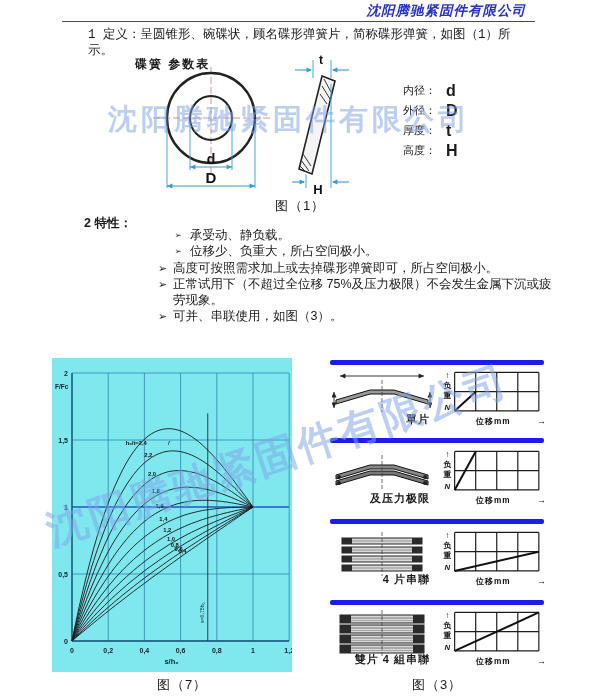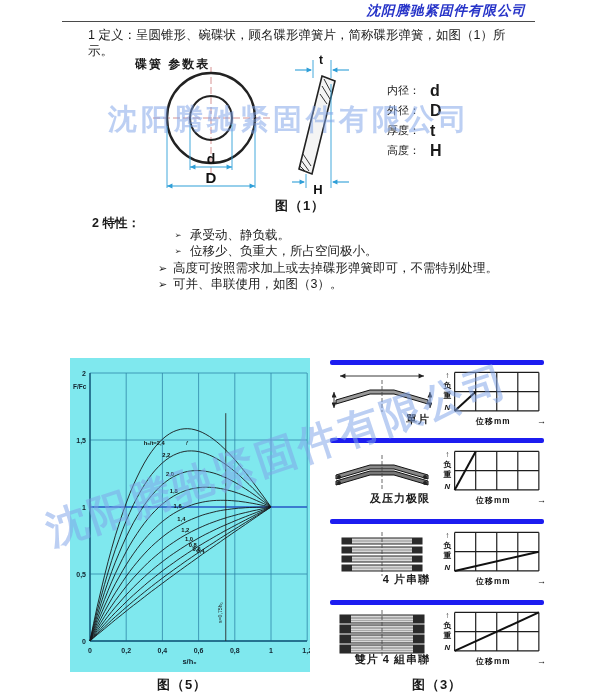--- a/index.html
+++ b/index.html
@@ -3,42 +3,42 @@
 <meta charset="utf-8">
 <style>
   html,body{margin:0;padding:0;background:#e8e8e8;}
   .page{position:relative;width:600px;height:700px;background:#ffffff;overflow:hidden;
         font-family:"Liberation Sans","DejaVu Sans",sans-serif;color:#1a1a1a;padding-left:40px;}
   
   .company{position:absolute;top:2px;left:300px;width:226px;text-align:right;
            font-size:13.5px;font-weight:bold;font-style:italic;letter-spacing:1px;color:#2633c8;}
   .head-rule{position:absolute;top:21px;left:62px;width:473px;height:0;border-top:1.6px solid #4a4a4a;}
   
-  .intro{position:absolute;top:27px;left:88px;width:440px;font-size:12.5px;line-height:16px;}
+  .intro{position:absolute;top:27px;left:88px;width:440px;font-size:12.5px;line-height:16px;font-family:Liberation Mono, monospace;}
   
   .fig1{position:absolute;top:54px;left:95px;width:395px;height:142px;}
   .fig1-title{position:absolute;top:2px;left:40px;font-size:12px;font-weight:bold;letter-spacing:2px;}
   .ring-svg{position:absolute;left:28px;top:10px;}
   .side-svg{position:absolute;left:196px;top:0px;}
-  .params{position:absolute;left:292px;top:26px;}
+  .params{position:absolute;left:308px;top:26px;}
   .param-row{height:20px;line-height:20px;font-size:11px;white-space:nowrap;}
   .param-row .sym{display:inline-block;margin-left:10px;font-size:16px;font-weight:bold;vertical-align:-2px;}
-  .caption{position:absolute;font-size:13px;text-align:center;letter-spacing:1px;font-weight:bold;}
+  .caption{position:absolute;font-size:13px;text-align:center;letter-spacing:1px;}
   .cap1{top:197px;left:255px;width:90px;}
   .cap2{top:676px;left:62px;width:240px;}
   .cap3{top:676px;left:330px;width:214px;}
   
-  .feat-head{position:absolute;top:215px;left:92px;font-size:12.5px;font-weight:bold;}
+  .feat-head{position:absolute;top:215px;left:84px;font-size:12.5px;font-weight:bold;}
   .bullets{position:absolute;top:229px;left:158px;width:398px;font-size:12.5px;line-height:15.9px;}
   .bullet{padding-left:15px;text-indent:-15px;}
   .bullet .mk{display:inline-block;width:15px;text-indent:0;font-size:11px;}
   .g1{margin-left:17px;width:366px;font-family:Liberation Mono, monospace;}
   .g2{margin-left:0px;width:384px;}
   
-  .fig2-box{position:absolute;top:358px;left:70px;width:240px;height:314px;}
+  .fig2-box{position:absolute;top:358px;left:52px;width:240px;height:314px;}
   
   .hbar{position:absolute;left:330px;width:214px;height:5px;background:#1c1cf0;border-radius:2px;}
   .panel{position:absolute;left:330px;width:218px;height:66px;}
   .panel .disc{position:absolute;left:2px;top:2px;}
   .panel .panel-label{position:absolute;left:0;top:44px;width:100px;text-align:right;
                       font-size:11px;font-weight:bold;letter-spacing:1px;white-space:nowrap;}
   .panel .pgraph{position:absolute;left:110px;top:0;}
   
   .wm{position:absolute;color:rgba(126,163,232,0.52);white-space:nowrap;pointer-events:none;z-index:6;
       font-weight:bold;}
@@ -117,21 +117,22 @@
         <span>高度：</span><span class="sym">H</span>
       </div>
     </div>
   </div>
   <div class="caption cap1">图（1）</div>
 
   <div class="feat-head">2 特性：</div>
   <div class="bullets">
     <div class="bullet g1"><span class="mk">➢</span><span>承受动、静负载。</span></div>
     <div class="bullet g1"><span class="mk">➢</span><span>位移少、负重大，所占空间极小。</span></div>
-    <div class="bullet g2"><span class="mk">➢</span><span>高度可按照需求加上或去掉碟形弹簧即可，不需特别处理。</span></div>
+    <div class="bullet g2"><span class="mk">➢</span><span>高度可按照需求加上或去掉碟形弹簧即可，所占空间极小。</span></div>
+    <div class="bullet g2"><span class="mk">➢</span><span>正常试用下（不超过全位移 75%及压力极限）不会发生金属下沉或疲劳现象。</span></div>
     <div class="bullet g2"><span class="mk">➢</span><span>可并、串联使用，如图（3）。</span></div>
   </div>
 
   <div class="fig2-box">
     <svg id="fig2-svg" width="240" height="314" viewBox="0 0 240 314">
         <rect x="0" y="0" width="240" height="314" fill="#7fe8ee"></rect>
         <line x1="20" y1="15" x2="20" y2="283" stroke="#2e86a8" stroke-width="0.8"></line>
         <line x1="56.2" y1="15" x2="56.2" y2="283" stroke="#2e86a8" stroke-width="0.8"></line>
         <line x1="92.4" y1="15" x2="92.4" y2="283" stroke="#2e86a8" stroke-width="0.8"></line>
         <line x1="128.6" y1="15" x2="128.6" y2="283" stroke="#2e86a8" stroke-width="0.8"></line>
@@ -179,21 +180,21 @@
         <text x="119.007" y="182.579298359" text-anchor="middle" font-size="5.8" font-weight="bold" fill="#111">1,0</text>
         <path d="M20.0,283.0L23.6,278.7L27.2,274.4L30.9,270.3L34.5,266.2L38.1,262.3L41.7,258.4L45.3,254.6L49.0,251.0L52.6,247.4L56.2,243.9L59.8,240.4L63.4,237.1L67.1,233.8L70.7,230.6L74.3,227.5L77.9,224.4L81.5,221.5L85.2,218.6L88.8,215.7L92.4,212.9L96.0,210.2L99.6,207.6L103.3,205.0L106.9,202.4L110.5,199.9L114.1,197.5L117.7,195.1L121.4,192.7L125.0,190.4L128.6,188.2L132.2,186.0L135.8,183.8L139.5,181.7L143.1,179.6L146.7,177.5L150.3,175.5L153.9,173.4L157.6,171.5L161.2,169.5L164.8,167.6L168.4,165.7L172.0,163.8L175.7,161.9L179.3,160.0L182.9,158.2L186.5,156.3L190.1,154.5L193.8,152.6L197.4,150.8L201.0,149.0" fill="none" stroke="#17171a" stroke-width="0.9"></path>
         <text x="122.808" y="188.82089283583997" text-anchor="middle" font-size="5.8" font-weight="bold" fill="#111">0,8</text>
         <path d="M20.0,283.0L23.6,279.4L27.2,275.8L30.9,272.3L34.5,268.9L38.1,265.5L41.7,262.1L45.3,258.8L49.0,255.6L52.6,252.4L56.2,249.3L59.8,246.2L63.4,243.1L67.1,240.1L70.7,237.1L74.3,234.2L77.9,231.3L81.5,228.5L85.2,225.6L88.8,222.9L92.4,220.1L96.0,217.4L99.6,214.8L103.3,212.1L106.9,209.5L110.5,207.0L114.1,204.4L117.7,201.9L121.4,199.4L125.0,196.9L128.6,194.5L132.2,192.1L135.8,189.7L139.5,187.3L143.1,185.0L146.7,182.6L150.3,180.3L153.9,178.0L157.6,175.7L161.2,173.4L164.8,171.2L168.4,168.9L172.0,166.7L175.7,164.4L179.3,162.2L182.9,160.0L186.5,157.8L190.1,155.6L193.8,153.4L197.4,151.2L201.0,149.0" fill="none" stroke="#17171a" stroke-width="0.9"></path>
         <text x="126.609" y="192.83524792772" text-anchor="middle" font-size="5.8" font-weight="bold" fill="#111">0,6</text>
         <path d="M20.0,283.0L23.6,279.9L27.2,276.8L30.9,273.8L34.5,270.8L38.1,267.8L41.7,264.8L45.3,261.8L49.0,258.9L52.6,256.0L56.2,253.1L59.8,250.2L63.4,247.4L67.1,244.6L70.7,241.8L74.3,239.0L77.9,236.2L81.5,233.4L85.2,230.7L88.8,228.0L92.4,225.3L96.0,222.6L99.6,219.9L103.3,217.3L106.9,214.6L110.5,212.0L114.1,209.4L117.7,206.8L121.4,204.2L125.0,201.6L128.6,199.0L132.2,196.4L135.8,193.9L139.5,191.3L143.1,188.8L146.7,186.3L150.3,183.8L153.9,181.2L157.6,178.7L161.2,176.2L164.8,173.7L168.4,171.3L172.0,168.8L175.7,166.3L179.3,163.8L182.9,161.3L186.5,158.9L190.1,156.4L193.8,153.9L197.4,151.5L201.0,149.0" fill="none" stroke="#17171a" stroke-width="0.9"></path>
         <text x="130.41000000000003" y="194.71509967999998" text-anchor="middle" font-size="5.8" font-weight="bold" fill="#111">0,4</text>
         <text x="115.93" y="87.36000000000001" font-size="6" font-style="italic" fill="#111">f</text>
       </svg>
   </div>
-  <div class="caption cap2">图（5）</div>
+  <div class="caption cap2">图（7）</div>
 
   <div class="hbar" style="top:360px"></div>
   <div class="hbar" style="top:438px"></div>
   <div class="hbar" style="top:519px"></div>
   <div class="hbar" style="top:600px"></div>
 
   <div class="panel" style="top:368px">
     <svg class="disc" id="disc-0" width="100" height="52" viewBox="0 0 100 52">
         <line x1="8" y1="6" x2="92" y2="6" stroke="#222" stroke-width="0.9"></line>
         <polygon points="92,6 86.57556714789763,8.564279281402978 86.57556714789763,3.4357207185970213" fill="#222"></polygon>

